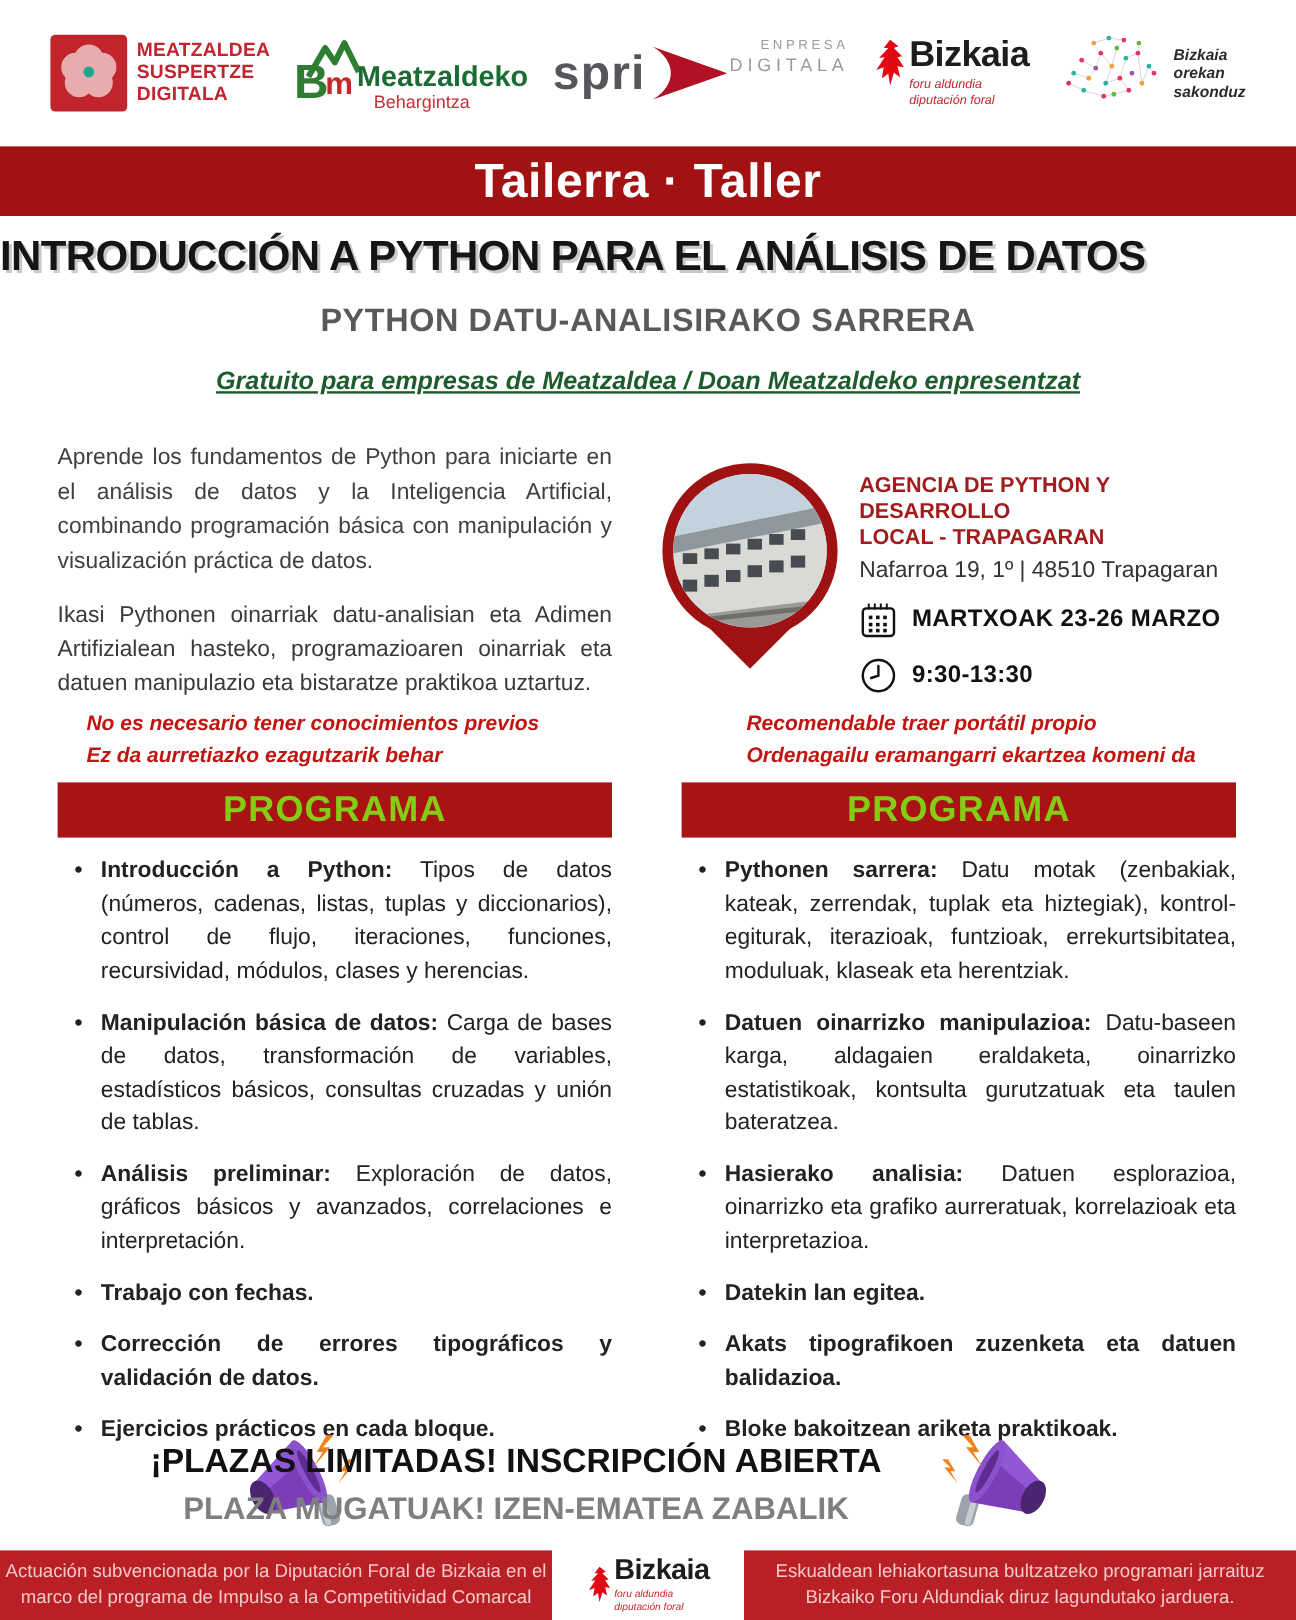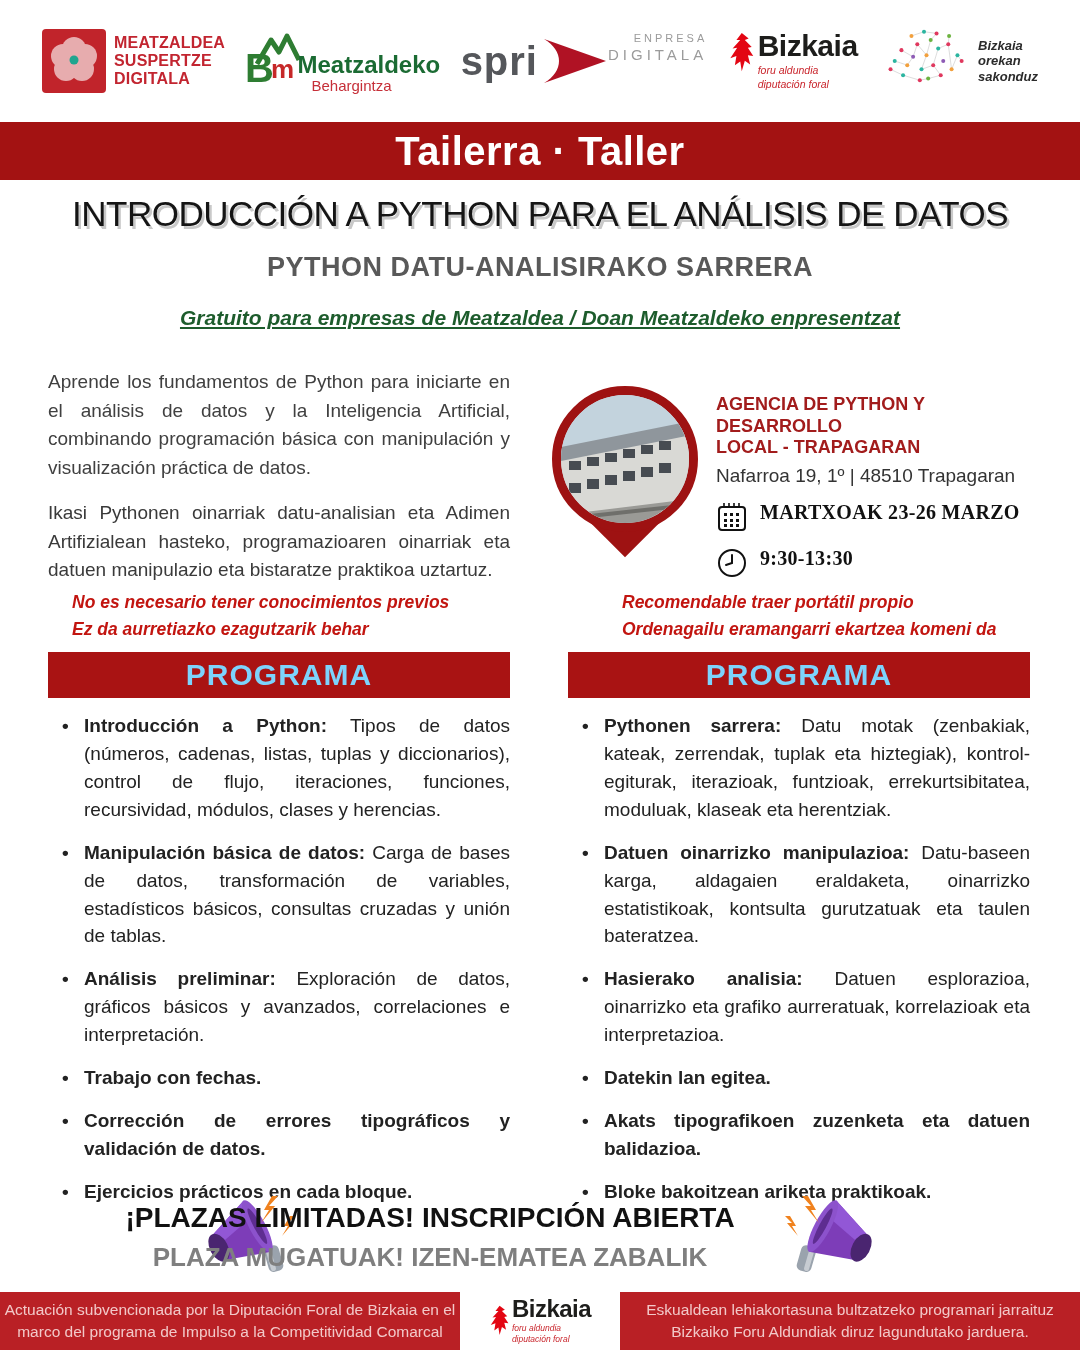--- a/index.html
+++ b/index.html
@@ -34,22 +34,22 @@
 
   .ork-wrap { display:flex; align-items:center; gap:8px; }
   .ork-text { color:#2b2b2b; font-size:13px; font-style:italic; font-weight:bold; line-height:1.2; }
 
   
   .banner { position:absolute; top:122px; left:0; width:1080px; height:58px; background:#a31212;
     display:flex; align-items:center; justify-content:center; }
   .banner span { color:#ffffff; font-size:40px; font-weight:bold; letter-spacing:.5px; }
 
   
-  .main-title { position:absolute; top:194px; left:0; width:1080px; text-align:center;
-    color:#151515; font-size:35px; font-weight:normal; letter-spacing:-.5px;
+  .main-title { position:absolute; top:194px; left:0; width:1080px; 
+    color:#151515; font-size:35px; font-weight:bold; letter-spacing:-.5px;
     text-shadow:2.5px 2.5px 0 #c9c9c9; }
   .subtitle { position:absolute; top:252px; left:0; width:1080px; text-align:center;
     color:#595959; font-size:27px; font-weight:bold; letter-spacing:.5px; }
   .free-note { position:absolute; top:306px; left:0; width:1080px; text-align:center; }
   .free-note span { color:#1d5c2c; font-size:21px; font-weight:bold; font-style:italic;
     text-decoration:underline; }
 
   
   .intro-left { position:absolute; left:48px; top:368px; width:462px; }
   .intro-es { color:#404040; font-size:19px; line-height:1.5; text-align:justify; }
@@ -58,34 +58,34 @@
   
   .venue { position:absolute; left:550px; top:386px; width:492px; display:flex; gap:16px; }
   .pin { position:relative; width:150px; height:186px; flex:0 0 auto; }
   .pin-tail { position:absolute; left:50%; top:82px; width:74px; height:74px;
     transform:translateX(-50%) rotate(45deg); background:#9e1212; }
   .pin-circle { position:absolute; top:0; left:2px; width:146px; height:146px; border-radius:50%;
     border:9px solid #9e1212; overflow:hidden; background:#cfd8de; }
   .venue-info { padding-top:8px; }
   .venue-title { color:#a21c1c; font-size:18px; font-weight:bold; line-height:1.2; }
   .venue-address { color:#333333; font-size:19px; margin-top:6px; }
-  .venue-row { display:flex; align-items:flex-start; gap:12px; margin-top:14px;font-family:Liberation Serif, serif; }
+  .venue-row { display:flex; align-items:center; gap:12px; margin-top:14px; }
   .venue-row .vi { flex:0 0 auto; display:flex; }
   .venue-row span { color:#111111; font-size:20px; font-weight:bold; letter-spacing:.3px; }
 
   
   .note { position:absolute; top:589px; color:#c21510; font-size:17.5px; font-weight:bold;
     font-style:italic; line-height:1.55; }
   .note-left { left:72px; width:430px; }
   .note-right { left:622px; width:420px; }
 
   
   .prog-bar { position:absolute; top:652px; width:462px; height:46px; background:#a91313;
     display:flex; align-items:center; justify-content:center; }
-  .prog-bar span { color:#7dd3fc; font-size:30px; font-weight:bold; letter-spacing:1px; }
+  .prog-bar span { color:#84cc16; font-size:30px; font-weight:bold; letter-spacing:1px; }
   .prog-bar-left { left:48px; } .prog-bar-right { left:568px; }
 
   .plist { position:absolute; top:712px; width:462px; }
   .plist-left { left:48px; } .plist-right { left:568px; }
   .pitem { position:relative; padding-left:36px; margin-bottom:15px;
     font-size:19px; line-height:1.47; color:#222222; text-align:justify; }
   .pitem .bullet { position:absolute; left:14px; top:0; font-weight:bold; }
   .pitem .lead { font-weight:bold; }
 
   

